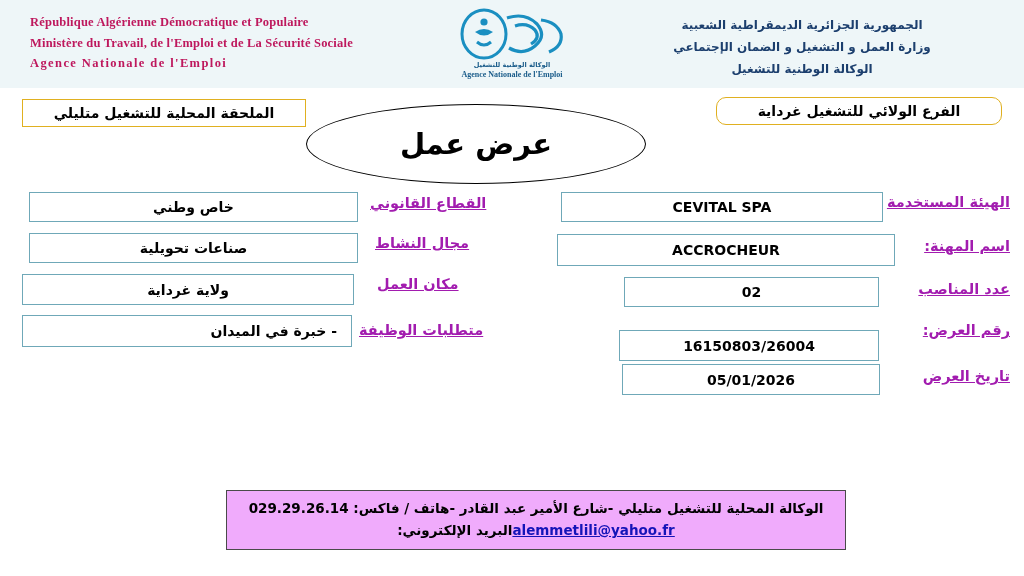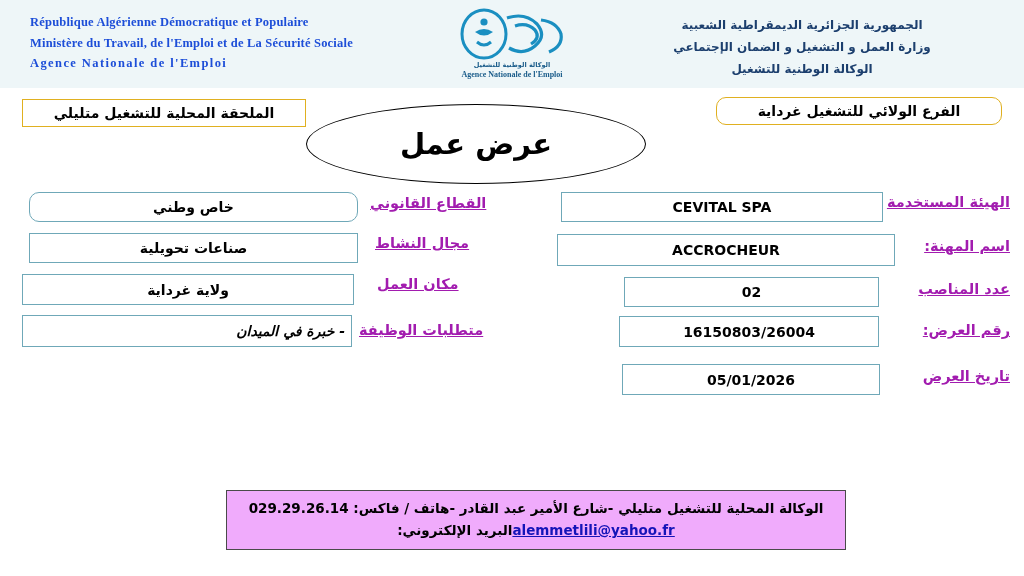--- a/index.html
+++ b/index.html
@@ -34,21 +34,21 @@
   .header-left {
     position: absolute;
     left: 30px;
     top: 12px;
     width: 390px;
     text-align: left;
     direction: ltr;
     font-family: "Liberation Serif", serif;
     font-size: 12.5px;
     font-weight: bold;
-    color: #1d4ed8;
+    color: #be185d;
     line-height: 1.65;
     letter-spacing: 0.2px;
   }
   .header-left div:nth-child(3) {
     letter-spacing: 1.4px;
   }
   .header-right {
     position: absolute;
     right: 22px;
     top: 14px;
@@ -157,36 +157,36 @@
     color: #a21caf;
     text-decoration: underline;
     white-space: nowrap;
     direction: rtl;
   }
 
   
   #v-org    { right: 141px; top: 192px; width: 320px; height: 28px; }
   #v-job    { right: 129px; top: 234px; width: 336px; height: 30px; }
   #v-posts  { right: 145px; top: 277px; width: 253px; height: 28px; }
-  #v-offer  { right: 145px; top: 316px; width: 258px; height: 29px; text-align: right; }
+  #v-offer  { right: 145px; top: 330px; width: 258px; height: 29px; text-align: right; }
   #v-date   { right: 144px; top: 364px; width: 256px; height: 29px; text-align: center; }
   #v-place  { right: 143px; top: 404px; width: 257px; height: 29px; }
 
   #l-org    { right: 14px; top: 194px; }
   #l-job    { right: 14px; top: 238px; }
   #l-posts  { right: 14px; top: 281px; }
   #l-offer  { right: 14px; top: 322px; }
   #l-date   { right: 14px; top: 368px; }
 
   
-  #v-sector { left: 29px; top: 192px; width: 327px; height: 28px; border-radius: 10px; }
+  #v-sector { left: 29px; top: 192px; width: 327px; height: 28px; }
   #v-field  { left: 29px; top: 233px; width: 327px; height: 28px; }
   #v-work   { left: 22px; top: 274px; width: 330px; height: 29px; }
   #v-req    { left: 22px; top: 315px; width: 330px; height: 32px;
-              justify-content: flex-start; padding-right: 6px; box-sizing: border-box; font-style: italic; }
+              justify-content: flex-start; padding-right: 14px; box-sizing: border-box; }
 
   #l-sector { left: 370px; top: 195px; }
   #l-field  { left: 375px; top: 235px; }
   #l-work   { left: 377px; top: 276px; }
   #l-req    { left: 359px; top: 322px; }
 
   
   .footer {
     position: absolute;
     left: 226px;

